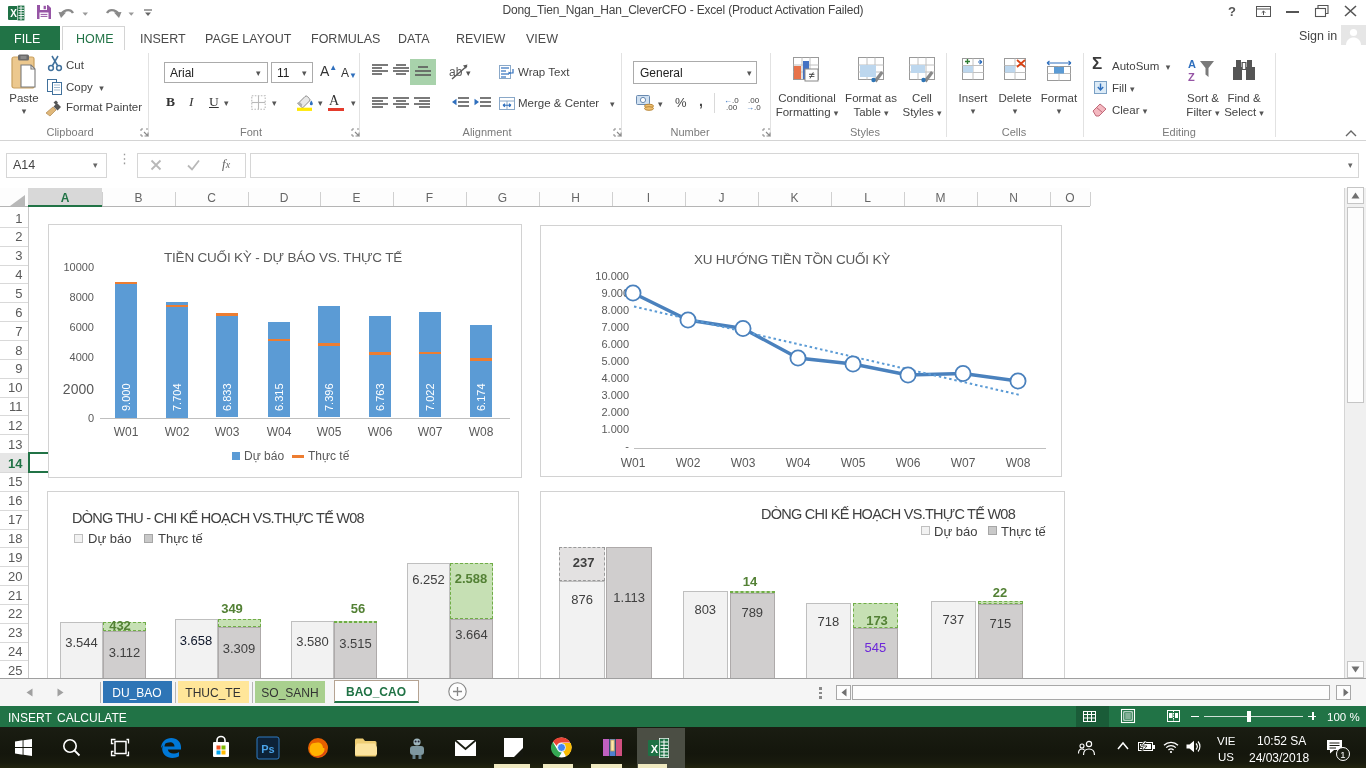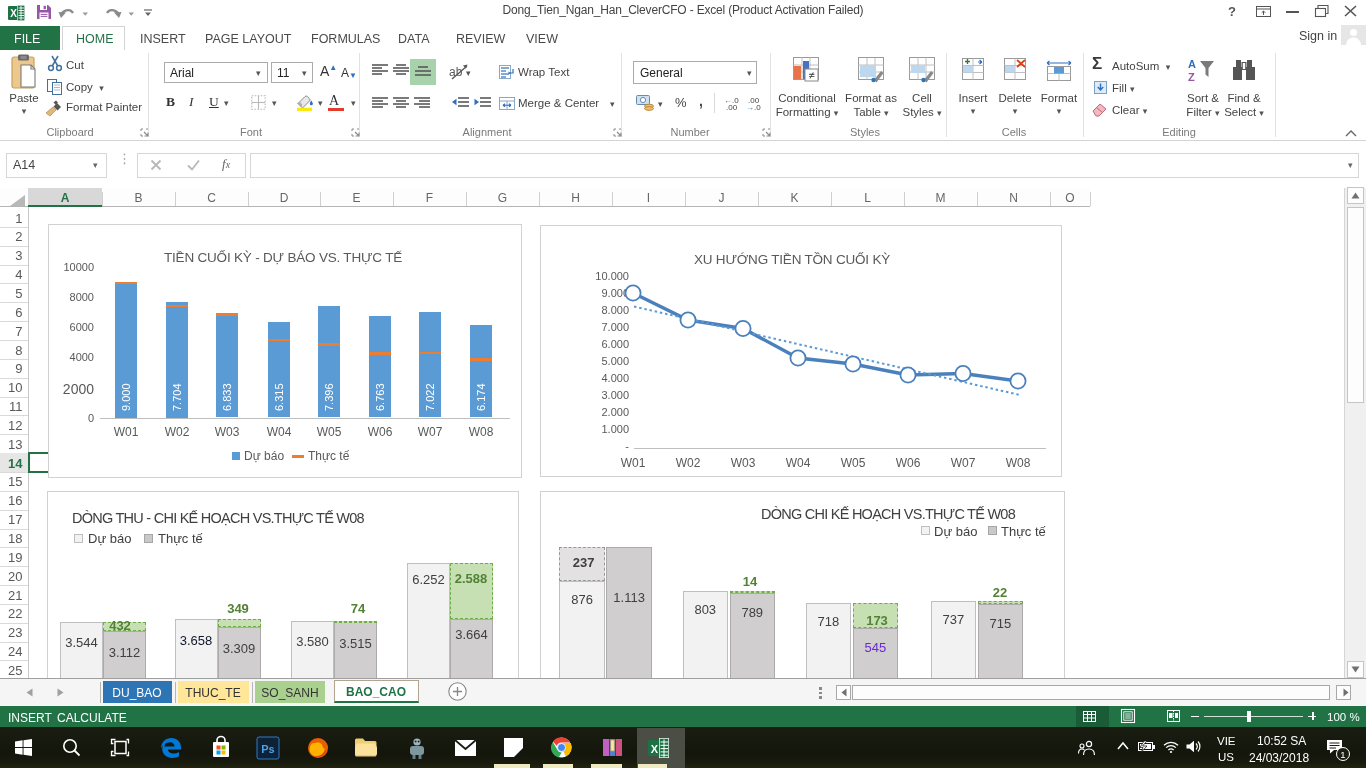--- a/index.html
+++ b/index.html
@@ -596,22 +596,22 @@
 <div class="ab" style="left:334px;top:622.3px;width:43px;height:55.7px;background:#d0cece;border:1px solid #aeaaaa;border-bottom:none"></div>
 <div class="ab" style="left:334px;top:620.9px;width:43px;height:1.4px;background:#c6e0b4;border:1px dashed #70ad47"></div>
 <div class="tx ctx" style="left:312.5px;top:634.4px;font-size:13px;color:#404040">3.580</div>
 <div class="tx ctx" style="left:355.5px;top:636.3px;font-size:13px;color:#404040">3.515</div>
 <div class="ab" style="left:407px;top:563.3px;width:43px;height:114.7px;background:#f2f2f2;border:1px solid #bfbfbf;border-bottom:none"></div>
 <div class="ab" style="left:450px;top:619.1px;width:43px;height:58.9px;background:#d0cece;border:1px solid #aeaaaa;border-bottom:none"></div>
 <div class="ab" style="left:450px;top:563.3px;width:43px;height:55.8px;background:#c6e0b4;border:1px dashed #70ad47"></div>
 <div class="tx ctx" style="left:428.5px;top:572.3px;font-size:13px;color:#404040">6.252</div>
 <div class="tx ctx" style="left:471.5px;top:627.1px;font-size:13px;color:#404040">3.664</div>
 <div class="tx ctx" style="left:120px;top:618px;font-size:13px;font-weight:bold;color:#538135">432</div>
-<div class="tx ctx" style="left:238px;top:601px;font-size:13px;font-weight:bold;color:#538135">349</div>
-<div class="tx ctx" style="left:358px;top:601px;font-size:13px;font-weight:bold;color:#538135">74</div>
+<div class="tx ctx" style="left:232px;top:601px;font-size:13px;font-weight:bold;color:#538135">349</div>
+<div class="tx ctx" style="left:358px;top:601px;font-size:13px;font-weight:bold;color:#538135">56</div>
 <div class="tx ctx" style="left:471px;top:571px;font-size:13px;font-weight:bold;color:#538135">2.588</div>
 <div class="ab" style="left:540.3px;top:491px;width:525px;height:187px;background:#fff;border:1px solid #d2d2d2;border-bottom:none"></div>
 <div class="tx rtx" style="left:1015px;top:506px;font-size:14.5px;letter-spacing:-0.75px;color:#404040">DÒNG CHI KẾ HOẠCH VS.THỰC TẾ W08</div>
 <div class="ab" style="left:921px;top:526px;width:9px;height:9px;background:#f2f2f2;border:1px solid #bfbfbf"></div>
 <div class="tx" style="left:934px;top:524px;font-size:13px;color:#404040">Dự báo</div>
 <div class="ab" style="left:988px;top:526px;width:9px;height:9px;background:#c9c9c9;border:1px solid #a6a6a6"></div>
 <div class="tx" style="left:1001px;top:524px;font-size:13px;color:#404040">Thực tế</div>
 <div class="ab" style="left:559.4px;top:580.7px;width:45.5px;height:97.3px;background:#f2f2f2;border:1px solid #bfbfbf;border-bottom:none"></div>
 <div class="ab" style="left:606.4px;top:546.7px;width:45.5px;height:131.3px;background:#d0cece;border:1px solid #aeaaaa;border-bottom:none"></div>
 <div class="ab" style="left:559.4px;top:546.7px;width:45.5px;height:34.0px;background:#e3e1e1;border:1px dashed #999"></div>

